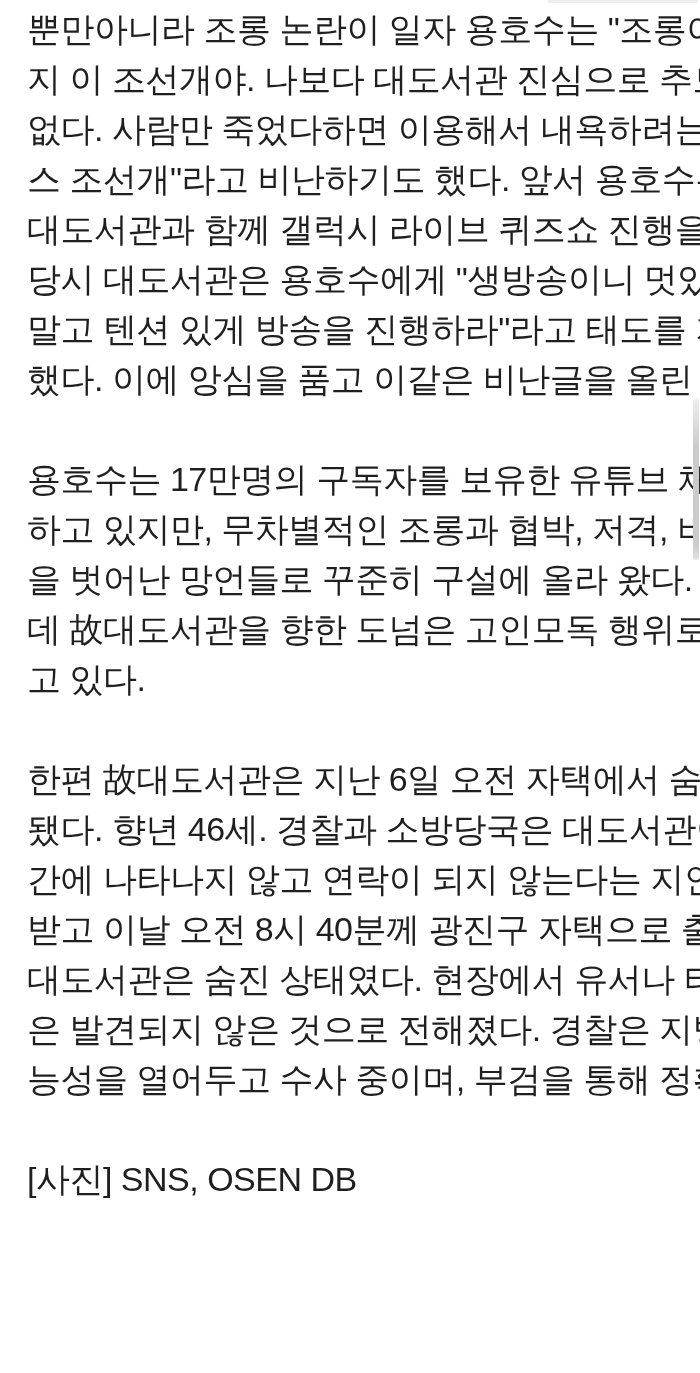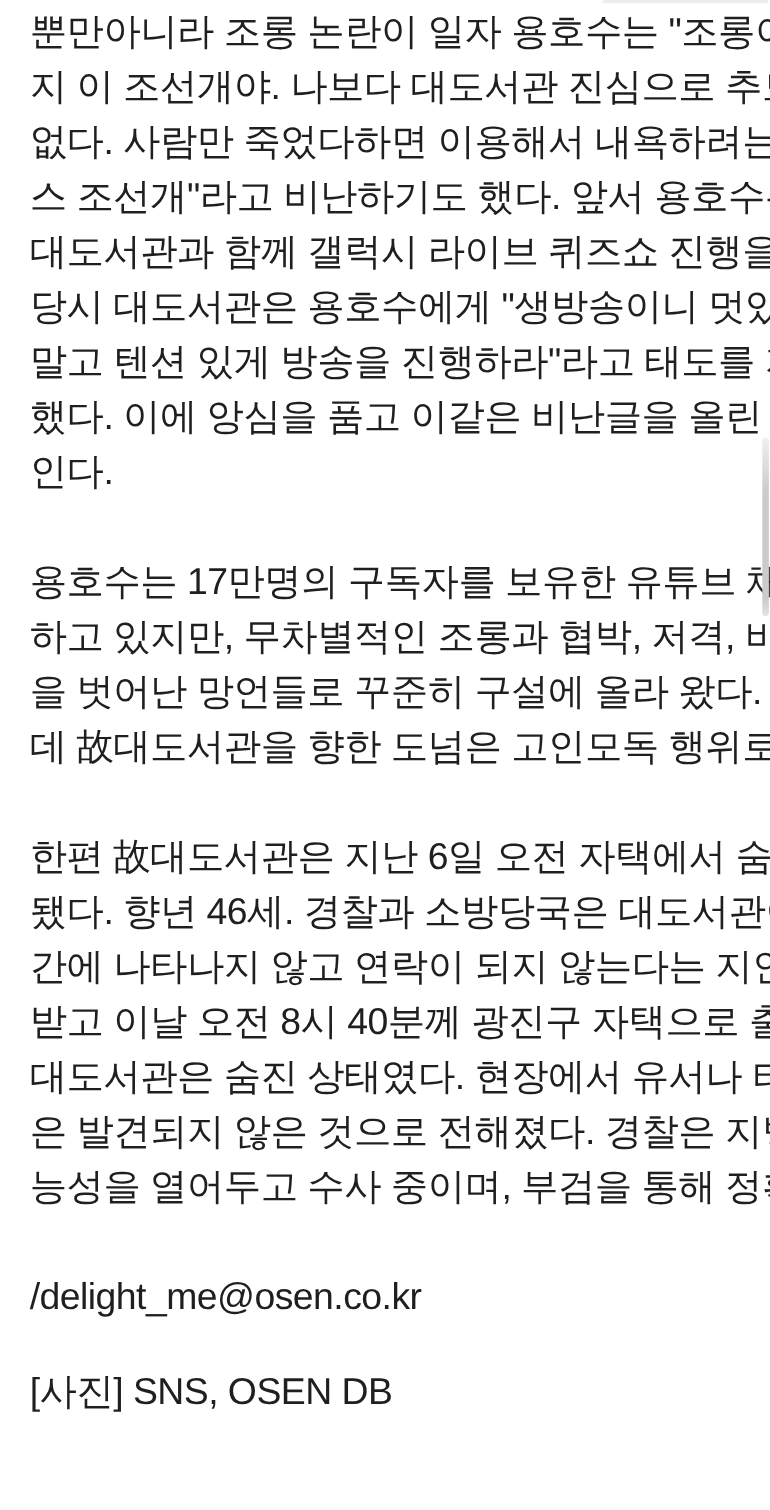--- a/index.html
+++ b/index.html
@@ -57,38 +57,35 @@
   <div class="article">
       <p>
         <span class="line">뿐만아니라 조롱 논란이 일자 용호수는 "조롱이길 원하겠</span>
         <span class="line">지 이 조선개야. 나보다 대도서관 진심으로 추모하는 사람</span>
         <span class="line">없다. 사람만 죽었다하면 이용해서 내욕하려는 소시오패</span>
         <span class="line">스 조선개"라고 비난하기도 했다. 앞서 용호수는 2020년</span>
         <span class="line">대도서관과 함께 갤럭시 라이브 퀴즈쇼 진행을 맡았던 바.</span>
         <span class="line">당시 대도서관은 용호수에게 "생방송이니 멋있는 척하지</span>
         <span class="line">말고 텐션 있게 방송을 진행하라"라고 태도를 지적하기도</span>
         <span class="line">했다. 이에 앙심을 품고 이같은 비난글을 올린 것으로 보</span>
-        <span class="line">인다.</span>
       </p>
       <p>
         <span class="line">용호수는 17만명의 구독자를 보유한 유튜브 채널을 운영</span>
         <span class="line">하고 있지만, 무차별적인 조롱과 협박, 저격, 비하 등 상식</span>
         <span class="line">을 벗어난 망언들로 꾸준히 구설에 올라 왔다. 이런 가운</span>
         <span class="line">데 故대도서관을 향한 도넘은 고인모독 행위로 빈축을 사</span>
+        <span class="line">고 있다.</span>
       </p>
       <p>
         <span class="line">한편 故대도서관은 지난 6일 오전 자택에서 숨진 채 발견</span>
         <span class="line">됐다. 향년 46세. 경찰과 소방당국은 대도서관이 약속 시</span>
         <span class="line">간에 나타나지 않고 연락이 되지 않는다는 지인의 신고를</span>
         <span class="line">받고 이날 오전 8시 40분께 광진구 자택으로 출동했지만,</span>
         <span class="line">대도서관은 숨진 상태였다. 현장에서 유서나 타살 혐의점</span>
         <span class="line">은 발견되지 않은 것으로 전해졌다. 경찰은 지병 등에 가</span>
         <span class="line">능성을 열어두고 수사 중이며, 부검을 통해 정확한 사망 원</span>
       </p>
       <p>
-        <span class="line">/delight_me@osen.co.kr</span>
-      </p>
-      <p>
         <span class="line">[사진] SNS, OSEN DB</span>
       </p>
     </div>
   <div class="scrollbar-thumb"></div>
 </div>
 
 </body></html>

